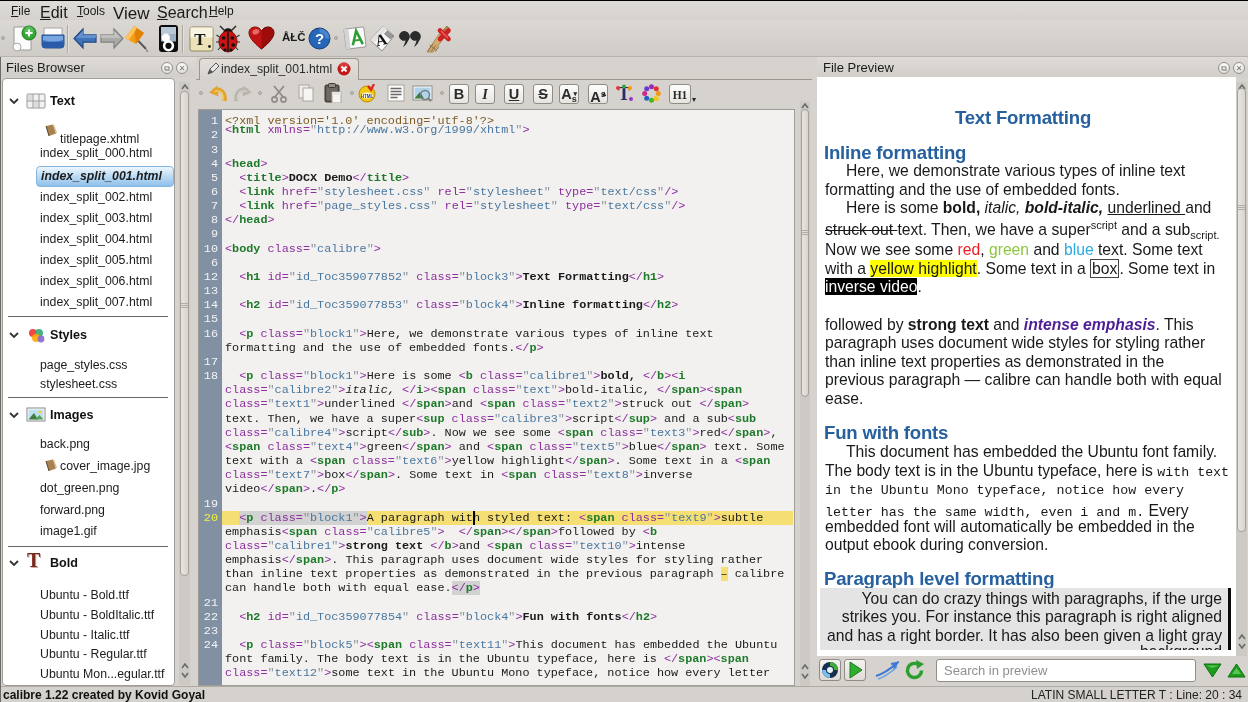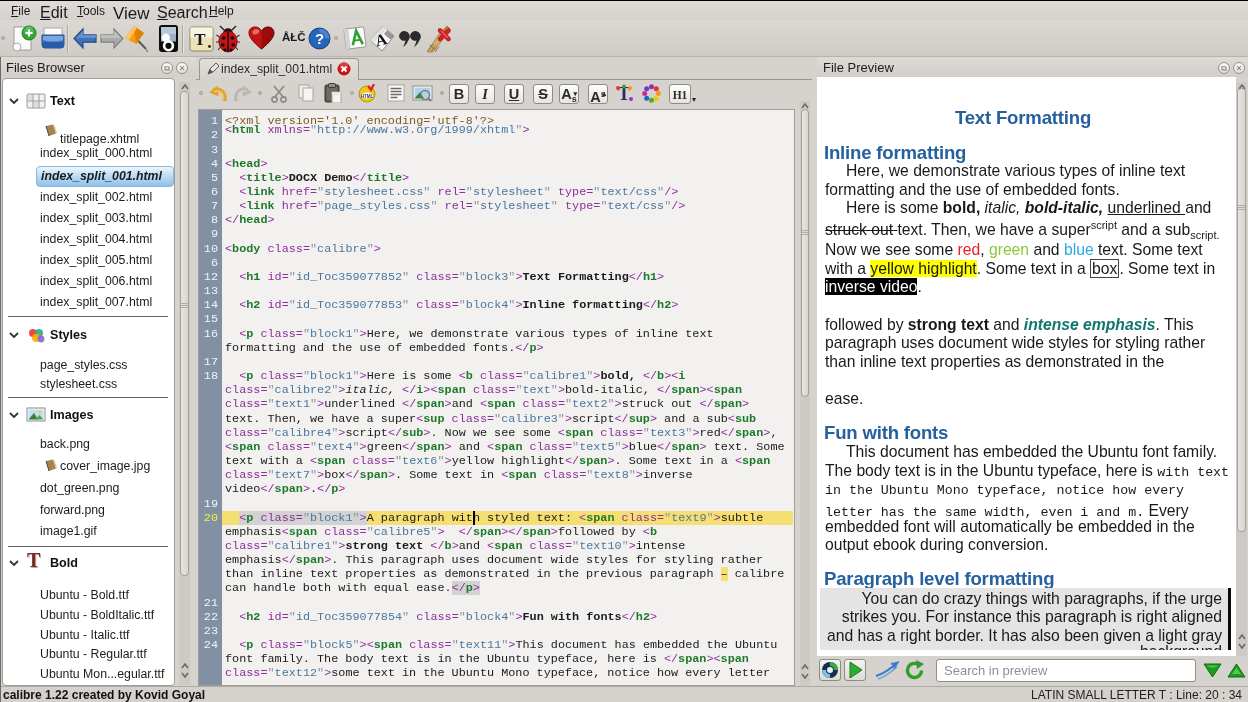--- a/index.html
+++ b/index.html
@@ -387,23 +387,24 @@
 <div class="abs" style="left:0;top:0;width:1248px;height:650px;overflow:hidden;pointer-events:none">
     <div class="ph" style="top:106.5px;left:818px;width:410px;text-align:center">Text Formatting</div>
     <div class="ph" style="top:142px">Inline formatting</div>
     <div class="pl" style="top:162.0px;"><span style="margin-left:21px"></span>Here, we demonstrate various types of inline text</div>
     <div class="pl" style="top:180.5px;">formatting and the use of embedded fonts.</div>
     <div class="pl" style="top:199.0px;"><span style="margin-left:21px"></span>Here is some <b>bold,</b> <i>italic,</i> <b><i>bold-italic,</i></b> <span style="text-decoration:underline">underlined </span>and</div>
     <div class="pl" style="top:218.5px;"><span style="text-decoration:line-through">struck out </span>text. Then, we have a super<sup style="font-size:11px">script</sup> and a sub<sub style="font-size:11px">script.</sub></div>
     <div class="pl" style="top:240.5px;">Now we see some <span style="color:#ed1c24">red</span>, <span style="color:#8dc63f">green</span> and <span style="color:#29abe2">blue</span> text. Some text</div>
     <div class="pl" style="top:259.5px;">with a <span style="background:#ffff00">yellow highlight</span>. Some text in a <span style="border:1px solid #444;padding:0 1px">box</span>. Some text in</div>
     <div class="pl" style="top:278.0px;"><span style="background:#000;color:#fff">inverse video</span>.</div>
-    <div class="pl" style="top:315.5px;">followed by <b>strong text</b> and <b><i style="color:#0f766e">intense emphasis</i></b>. This</div>
+    <div class="pl" style="top:315.5px;">followed by <b>strong text</b> and <b><i style="color:#4c1d95">intense emphasis</i></b>. This</div>
     <div class="pl" style="top:334.0px;">paragraph uses document wide styles for styling rather</div>
     <div class="pl" style="top:352.5px;">than inline text properties as demonstrated in the</div>
+    <div class="pl" style="top:371.0px;">previous paragraph — calibre can handle both with equal</div>
     <div class="pl" style="top:389.5px;">ease.</div>
     <div class="ph" style="top:422px">Fun with fonts</div>
     <div class="pl" style="top:443.0px;"><span style="margin-left:21px"></span>This document has embedded the Ubuntu font family.</div>
     <div class="pl" style="top:461.5px;">The body text is in the Ubuntu typeface, here is <span class="pm">with text</span></div>
     <div class="pl" style="top:480.0px;"><span class="pm">in the Ubuntu Mono typeface, notice how every</span></div>
     <div class="pl" style="top:502px;"><span class="pm">letter has the same width, even i and m.</span> Every</div>
     <div class="pl" style="top:517.5px;">embedded font will automatically be embedded in the</div>
     <div class="pl" style="top:536.0px;">output ebook during conversion.</div>
     <div class="ph" style="top:568px">Paragraph level formatting</div>
     <div class="abs" style="left:820px;top:588px;width:410.5px;height:62px;background:#e4e4e4;border-right:3.5px solid #0a0a0a"></div>

